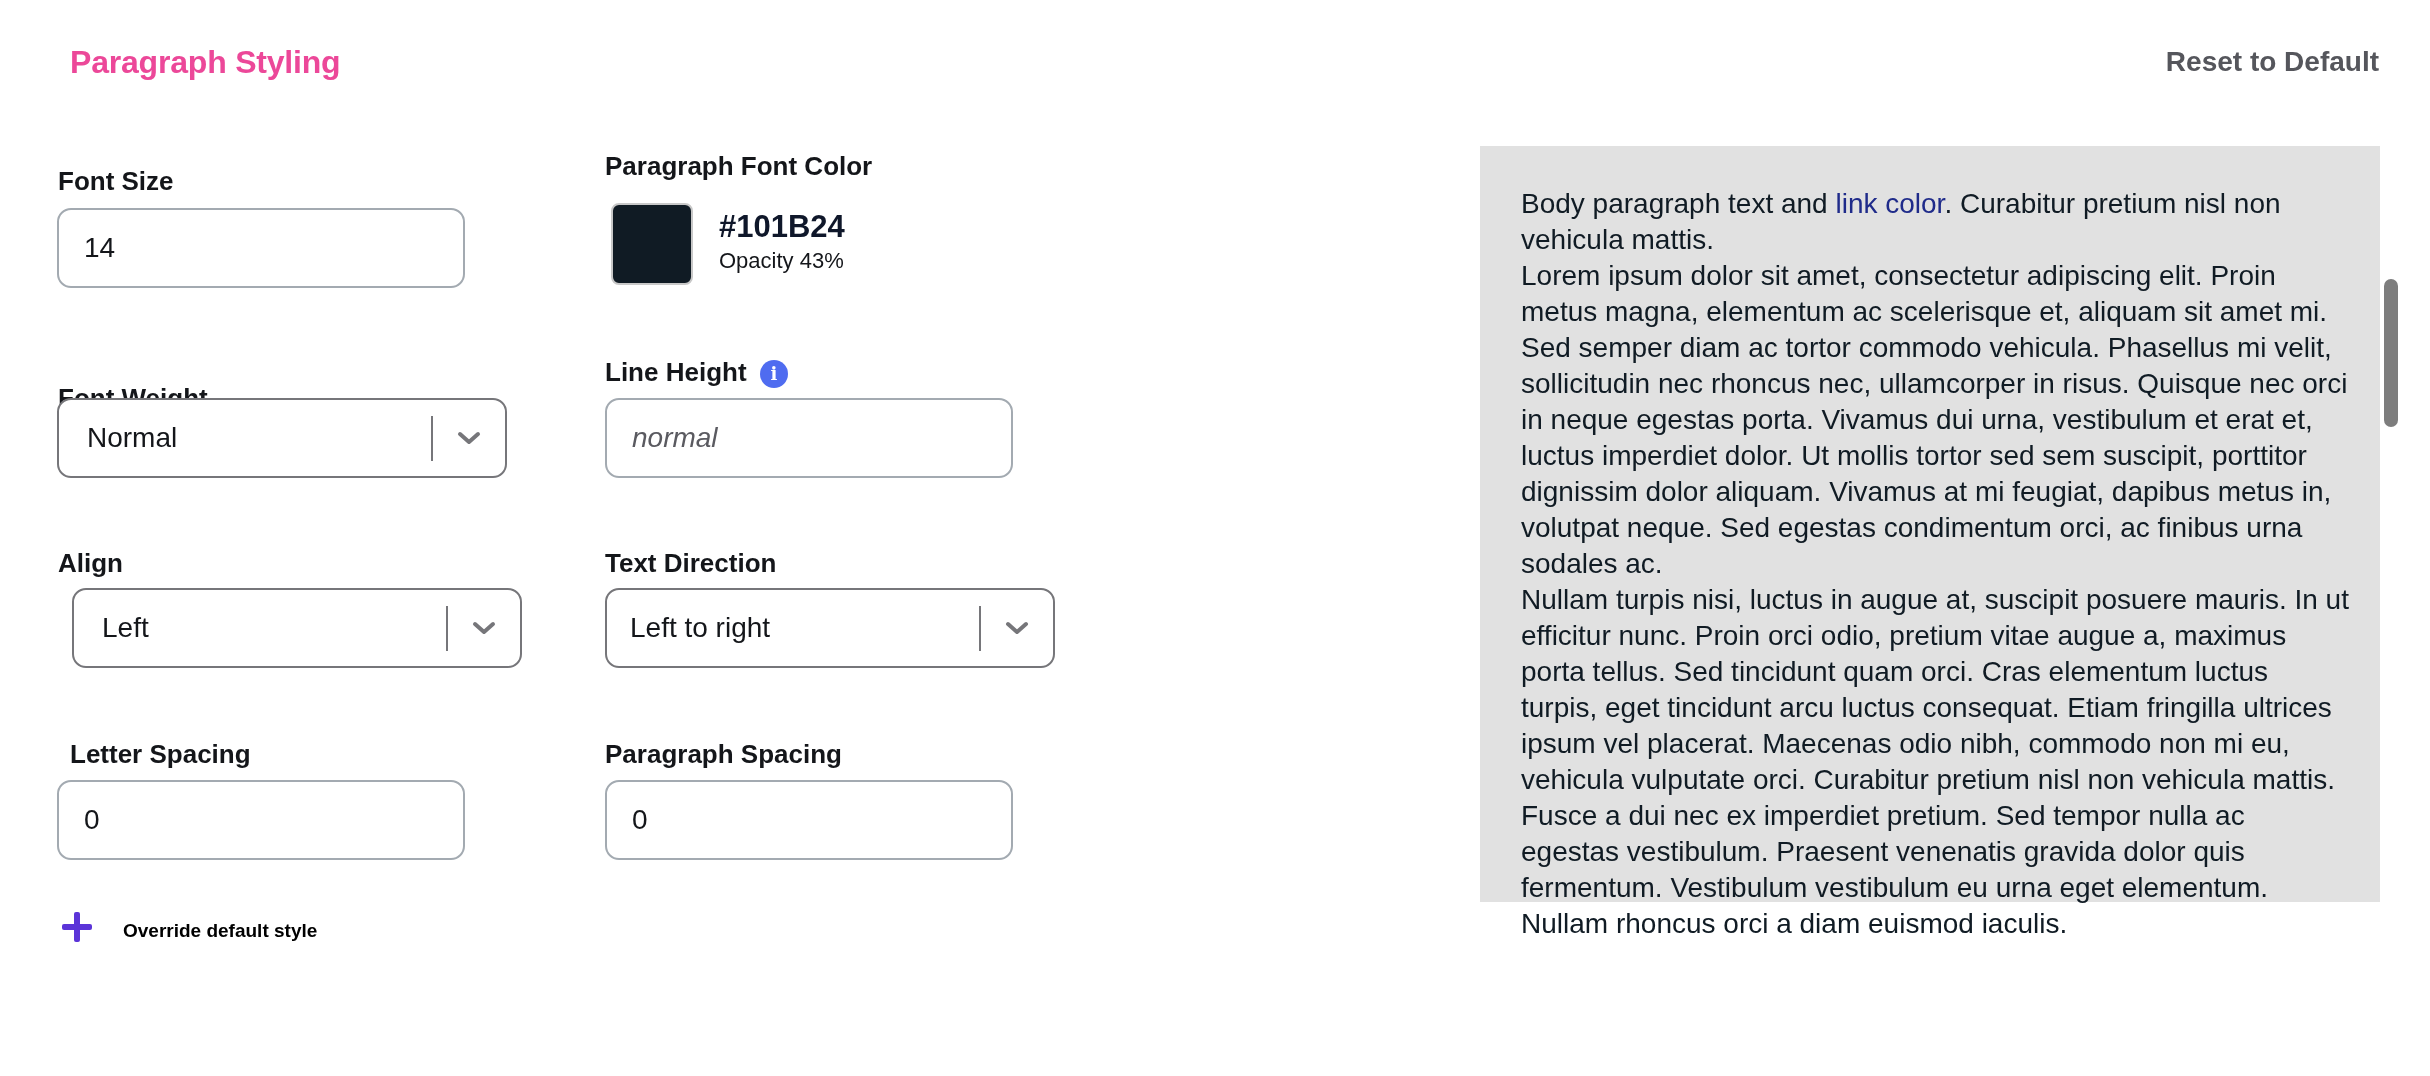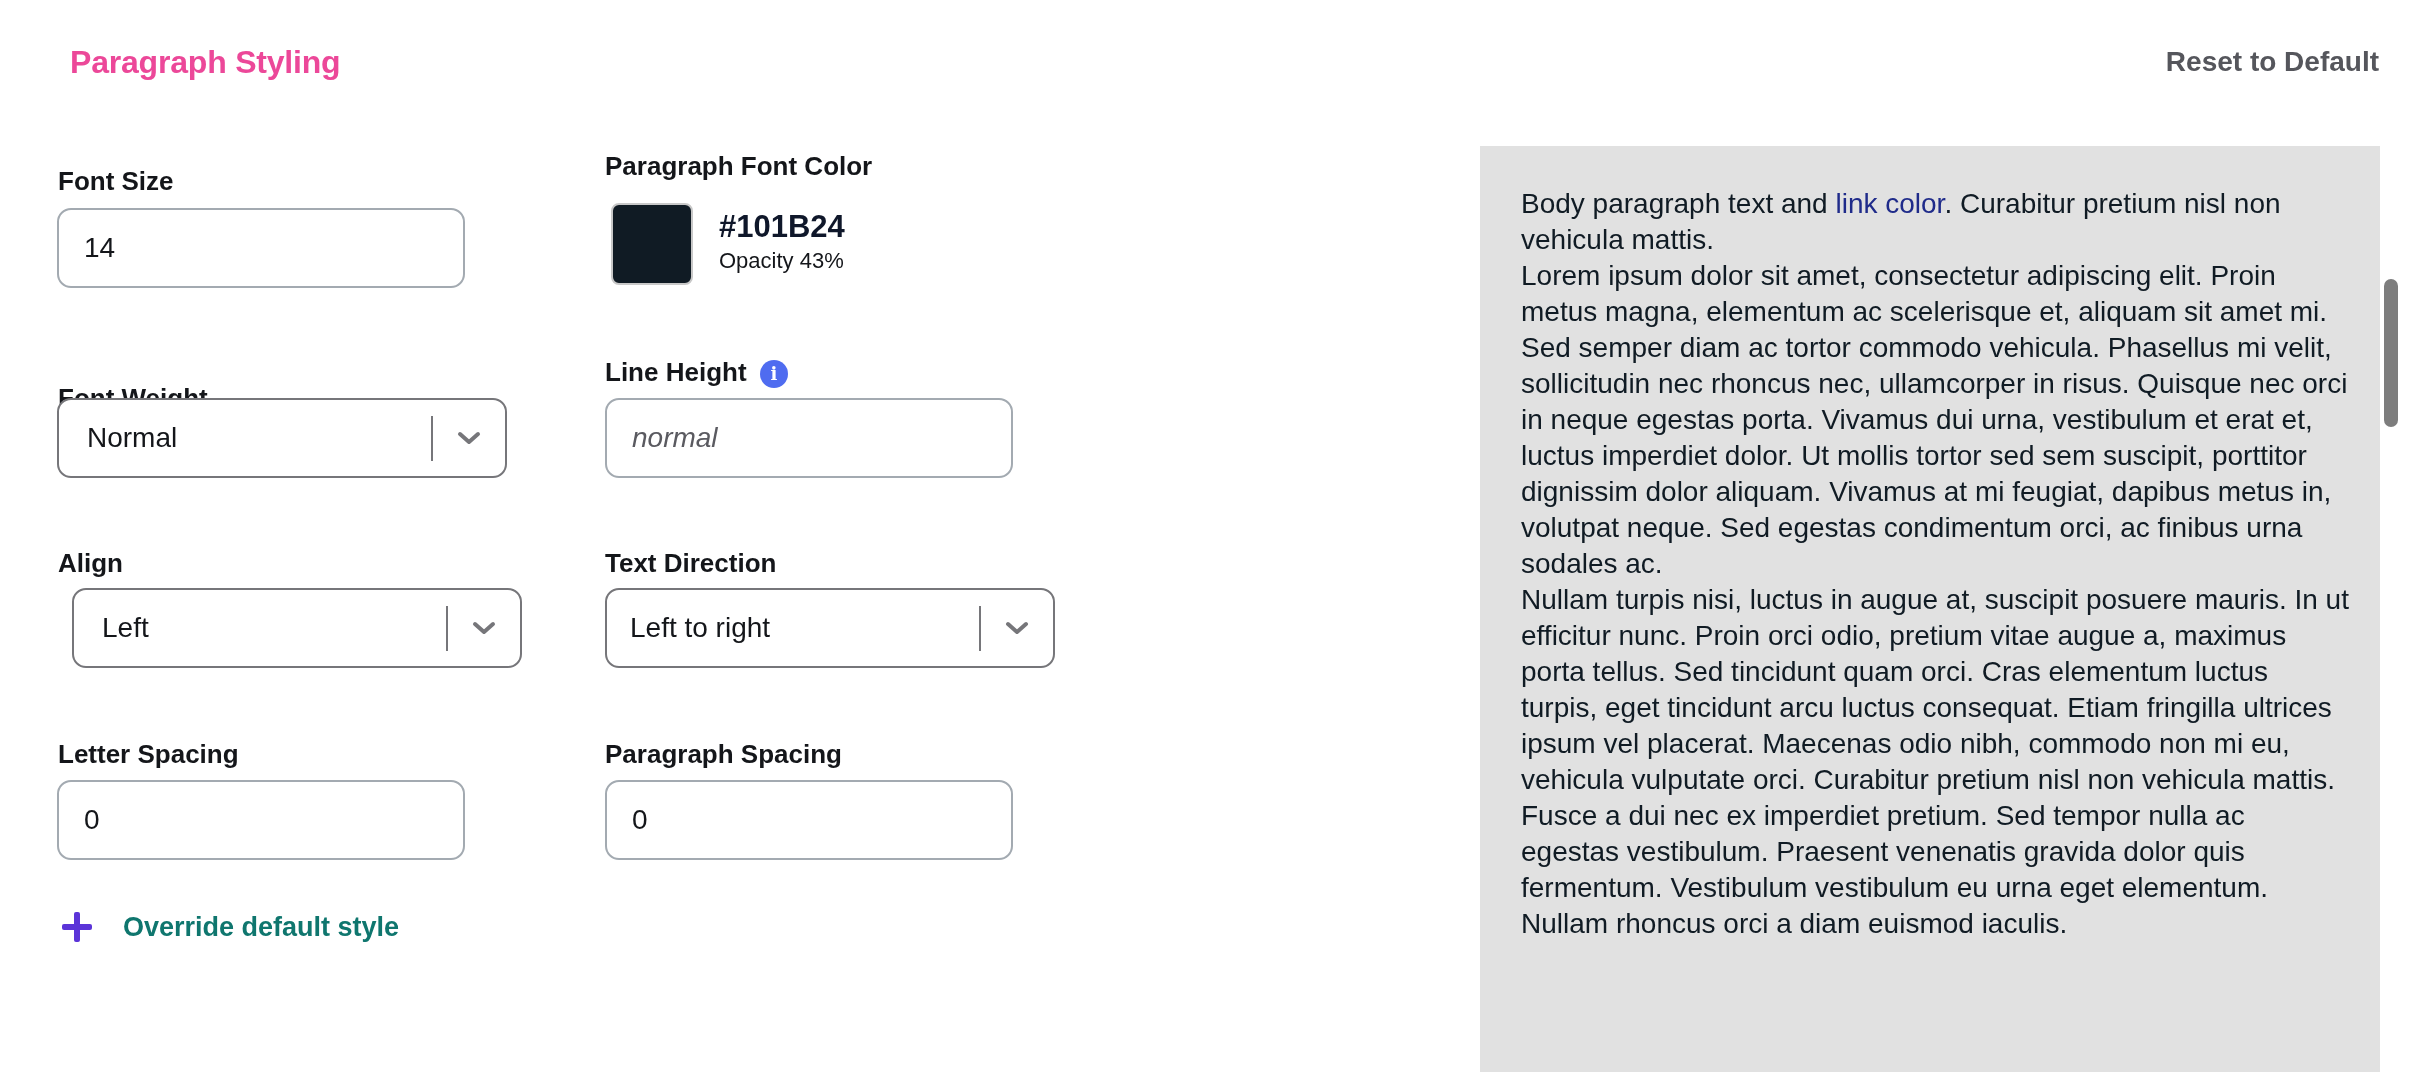--- a/index.html
+++ b/index.html
@@ -15,26 +15,26 @@
   .select { box-sizing:border-box; width:450px; height:80px; border:2px solid #76767a; border-radius:14px;
             background:#fff; font-size:28px; color:#14161a; display:flex; align-items:center; padding-left:28px; cursor:pointer; }
   .select .val { flex:1; }
   .select .divider { width:2px; height:45px; background:#76767a; margin-right:22px; }
   .select .chev { width:28px; height:28px; margin-right:22px; display:flex; align-items:center; justify-content:center; }
   .swatch { width:82px; height:82px; border-radius:8px; background:#101B24; border:2px solid #c8c8c8; box-sizing:border-box; }
   .hex { font-size:31px; font-weight:700; color:#0f172a; }
   .opacity { font-size:22px; color:#14161a; }
   .info { width:28px; height:28px; border-radius:50%; background:#4F6CF0; color:#fff; font-size:18px; font-weight:700;
           display:inline-flex; align-items:center; justify-content:center; font-family:"DejaVu Serif", serif; vertical-align:middle; cursor:pointer; }
-  .override { left:62px; top:912px; display:flex; align-items:flex-start; color:#0f766e; font-size:27px; font-weight:700; cursor:pointer; }
+  .override { left:62px; top:912px; display:flex; align-items:flex-end; color:#000000; font-size:19px; font-weight:700; cursor:pointer; }
   .override .plus { width:30px; height:30px; position:relative; margin-right:31px; }
   .override .plus:before, .override .plus:after { content:""; position:absolute; background:#5B34D8; border-radius:2px; }
   .override .plus:before { left:0; top:12px; width:30px; height:6px; }
   .override .plus:after { left:12px; top:0; width:6px; height:30px; }
-  .preview { left:1480px; top:146px; width:900px; height:926px; background:#e1e1e1; box-sizing:border-box; padding:40px 30px 0 41px; }
+  .preview { left:1480px; top:146px; width:900px; height:756px; background:#e1e1e1; box-sizing:border-box; padding:40px 30px 0 41px; }
   .preview p { margin:0; font-size:28px; line-height:36px; color:#101B24; }
   .preview .link { color:#1f2b8a; }
   .scrollbar { left:2384px; top:279px; width:14px; height:148px; background:#7d7d7d; border-radius:7px; }
 </style>
 </head>
 <body>
 
 <div class="abs title">Paragraph Styling</div>
 <button class="abs reset">Reset to Default</button>
 
@@ -58,21 +58,21 @@
 <div class="abs select" style="left:72px; top:588px;">
   <span class="val">Left</span>
   <span class="divider"></span>
   <span class="chev">
     <svg width="24" height="14" viewBox="0 0 24 14">
         <path d="M3 3 L12 11 L21 3" stroke="#76767a" stroke-width="4" fill="none" stroke-linecap="round" stroke-linejoin="round"></path>
       </svg>
   </span>
 </div>
 
-<div class="abs label" style="left:58px; top:739px;">Letter Spacing</div>
+<div class="abs label" style="left:70px; top:739px;">Letter Spacing</div>
 <div class="abs input" style="left:57px; top:780px;">
   <span>0</span>
 </div>
 
 <div class="abs label" style="left:605px; top:151px;">Paragraph Font Color</div>
 <div class="abs swatch" style="left:611px; top:203px;"></div>
 <div class="abs hex" style="left:719px; top:209px;">#101B24</div>
 <div class="abs opacity" style="left:719px; top:248px;">Opacity 43%</div>
 
 <div class="abs label" style="left:605px; top:357px;">

